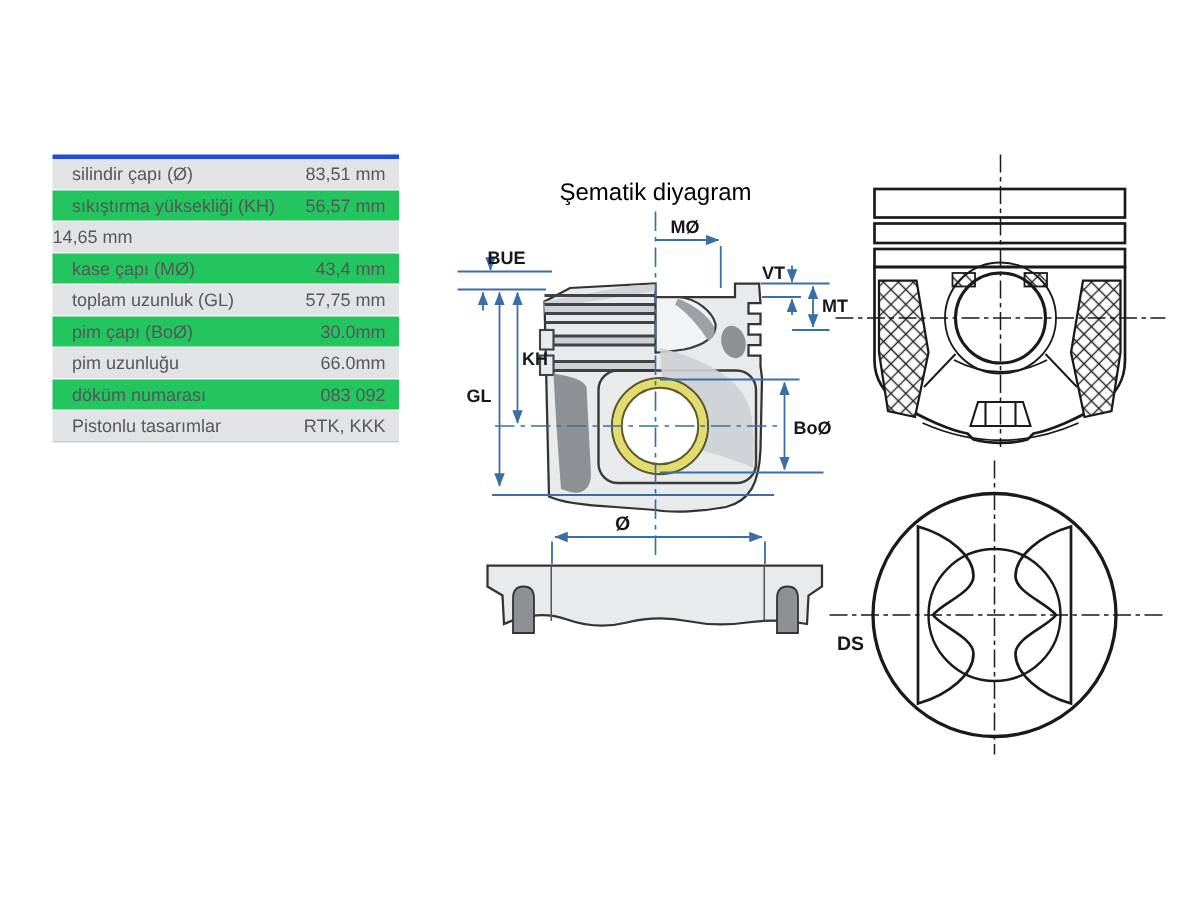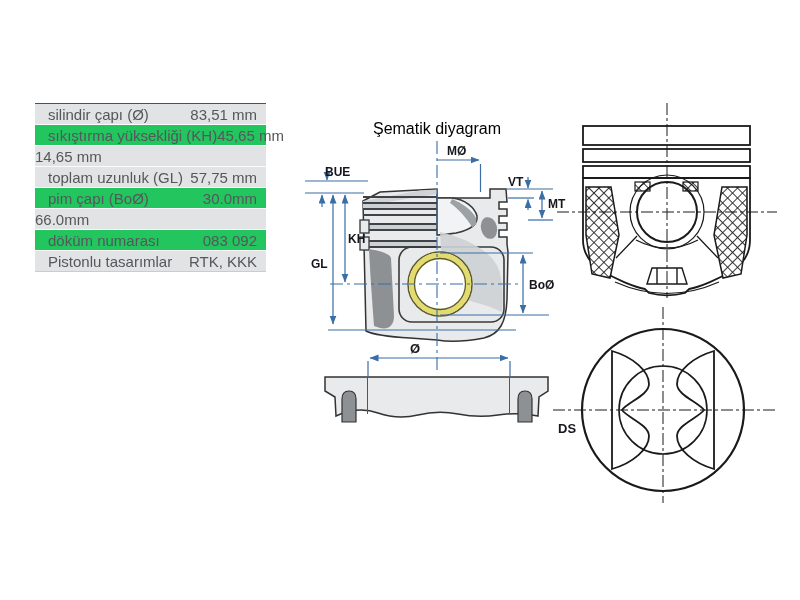--- a/index.html
+++ b/index.html
@@ -2,22 +2,22 @@
 <html><head>
 <meta charset="utf-8">
 <style>
   html,body{margin:0;padding:0;}
   body{
     width:800px;height:600px;position:relative;background:#ffffff;
     font-family:"Liberation Sans", sans-serif;overflow:hidden;
   }
   .spec-table{
     position:absolute;left:35px;top:103px;width:231px;
-    border-top:1px solid #1d4ed8;border-bottom:1px solid #cccccc;
-    font-size:15px;color:#55575b;
+    border-top:3px solid #1d4ed8;border-bottom:1px solid #cccccc;
+    font-size:12px;color:#55575b;
   }
   .spec-row{
     display:flex;align-items:center;height:20px;
     border-bottom:1px solid #fbfbfb;
   }
   .spec-row:last-child{border-bottom:none;gap:12px;}
   .spec-row.odd{background:#e2e3e4;}
   .spec-row.even{background:#22c55e;}
   .spec-label{flex:1;padding-left:13px;white-space:nowrap;}
   .spec-value{padding-right:9px;text-align:left;white-space:nowrap;}
@@ -35,34 +35,39 @@
 </head>
 <body>
 
 <div class="spec-table">
   <div class="spec-row odd">
       <span class="spec-label">silindir çapı (Ø)</span>
       <span class="spec-value">83,51 mm</span>
     </div>
   <div class="spec-row even">
       <span class="spec-label">sıkıştırma yüksekliği (KH)</span>
-      <span class="spec-value">45,65 mm</span>
+      <span class="spec-value">56,57 mm</span>
     </div>
   <div class="spec-row odd">
       <span class="spec-value">14,65 mm</span>
+    </div>
+  <div class="spec-row even">
+      <span class="spec-label">kase çapı (MØ)</span>
+      <span class="spec-value">43,4 mm</span>
     </div>
   <div class="spec-row odd">
       <span class="spec-label">toplam uzunluk (GL)</span>
       <span class="spec-value">57,75 mm</span>
     </div>
   <div class="spec-row even">
       <span class="spec-label">pim çapı (BoØ)</span>
       <span class="spec-value">30.0mm</span>
     </div>
   <div class="spec-row odd">
+      <span class="spec-label">pim uzunluğu</span>
       <span class="spec-value">66.0mm</span>
     </div>
   <div class="spec-row even">
       <span class="spec-label">döküm numarası</span>
       <span class="spec-value">083 092</span>
     </div>
   <div class="spec-row odd">
       <span class="spec-label">Pistonlu tasarımlar</span>
       <span class="spec-value">RTK, KKK</span>
     </div>

